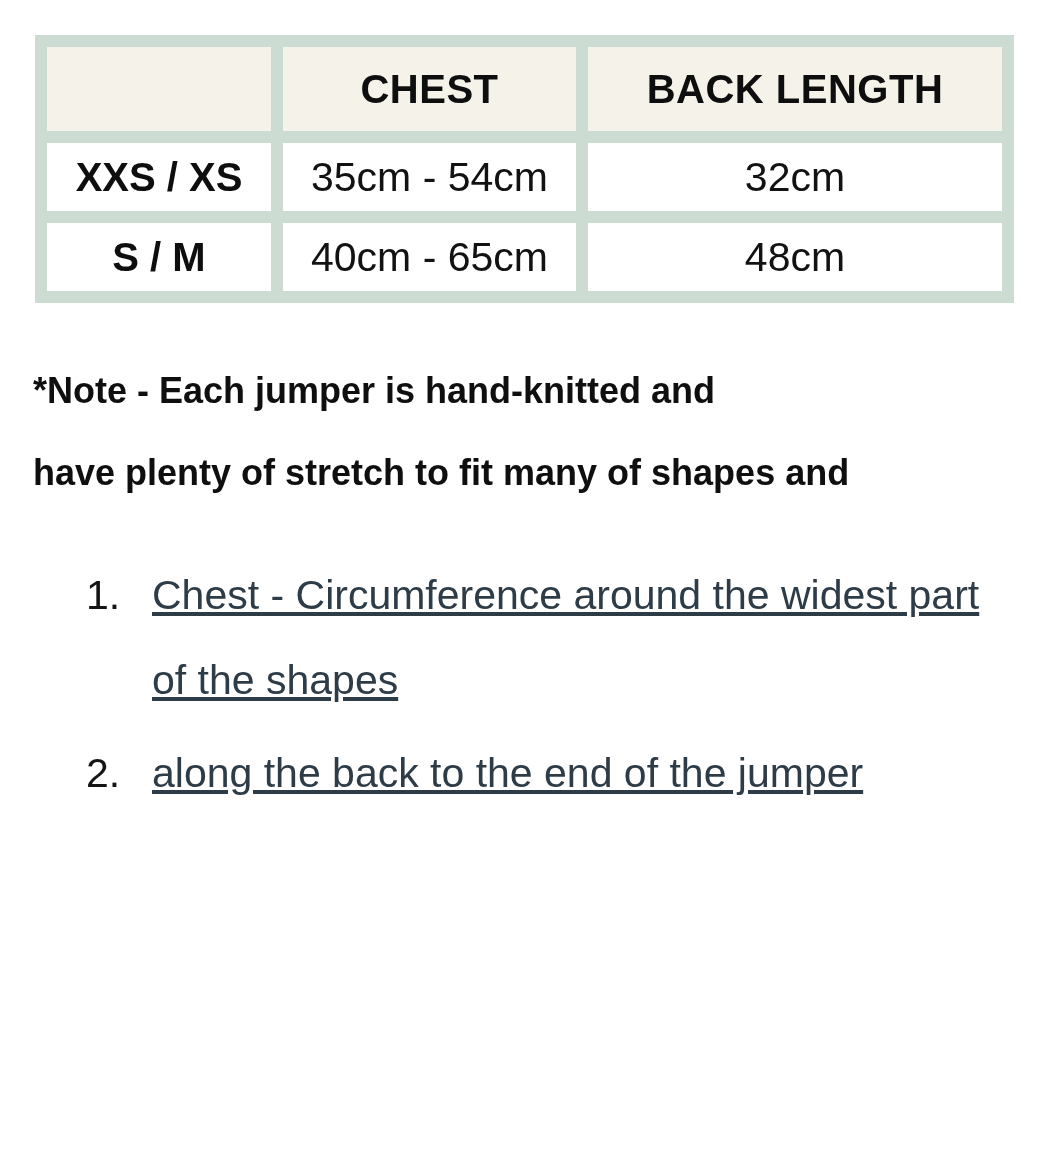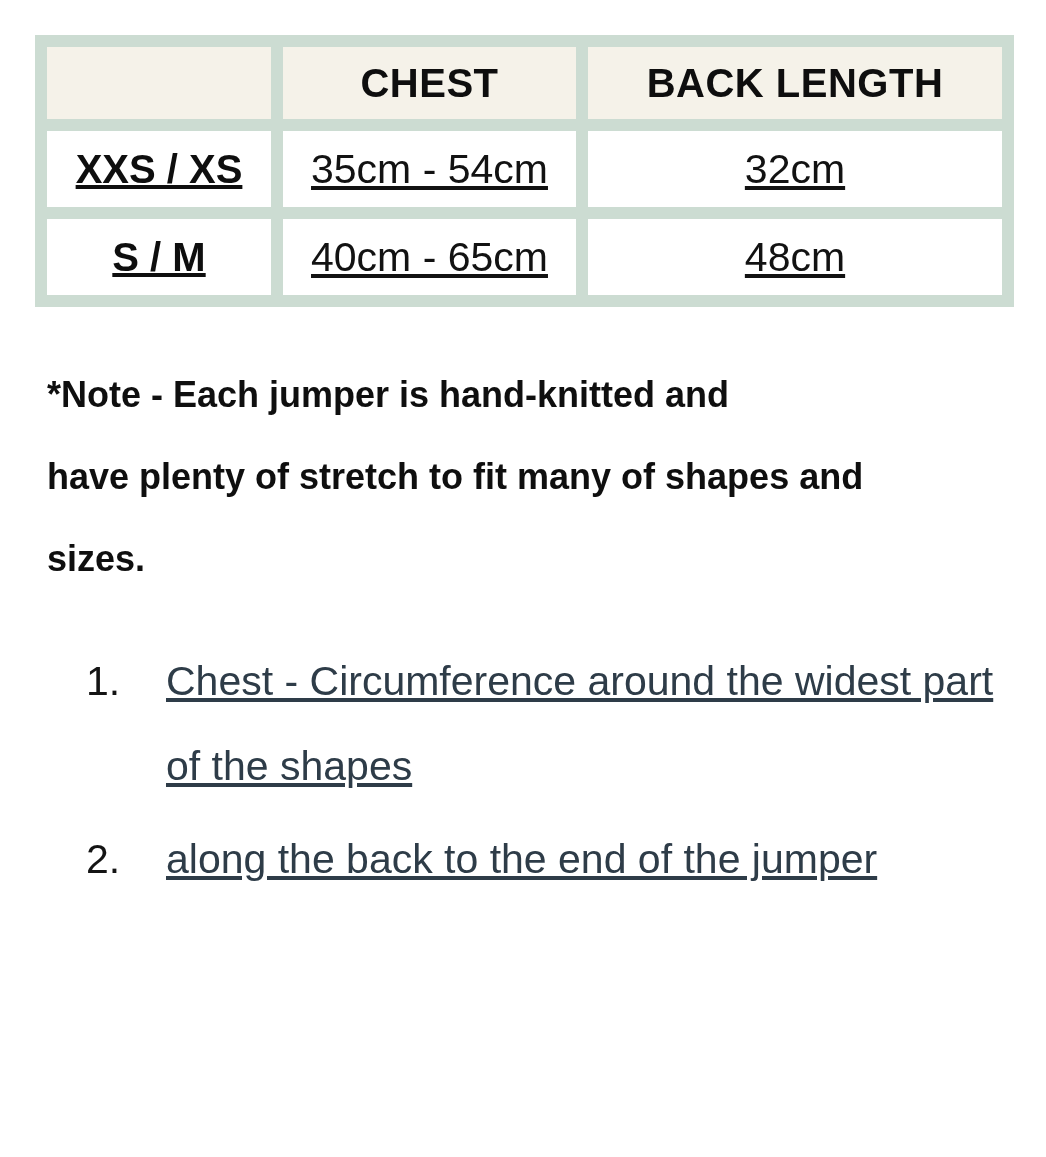--- a/index.html
+++ b/index.html
@@ -25,49 +25,48 @@
   table.size-chart th,
   table.size-chart td {
     background: #ffffff;
     text-align: center;
     vertical-align: middle;
     overflow: hidden;
     white-space: nowrap;
   }
   table.size-chart thead th {
     background: #f5f2e9;
-    height: 72px;
+    height: 84px;
     font-weight: 700;
     font-size: 40px;
     letter-spacing: 0.5px;
     color: #0e0e0e;
   }
   table.size-chart tbody td {
-    height: 76px;
+    height: 68px;
     font-size: 41px;
     font-weight: 400;
     color: #121212;
-    text-decoration: underline;
   }
   table.size-chart tbody td.size-label {
     font-size: 40px;
     font-weight: 700;
     color: #0e0e0e;
   }
 
   
   .note {
     margin: 47px 0 0 33px;
     width: 995px;
     font-size: 36px;
     font-weight: 700;
     line-height: 82px;
     color: #0f0f0f;
   }
-  .line { display: block; margin-left: 14px; }
+  .line { display: block; }
 
   
   .defs {
     list-style: none;
     margin: 39px 0 0 86px;
   }
   .defs li {
     display: flex;
     align-items: flex-start;
   }
@@ -115,21 +114,20 @@
         <td class="size-label">S / M</td>
         <td>40cm - 65cm</td>
         <td>48cm</td>
       </tr>
     </tbody>
   </table>
 
   <p class="note">
     <span class="line">*Note - Each jumper is hand-knitted and</span>
     <span class="line">have plenty of stretch to fit many of shapes and</span>
-    <span class="line">sizes.</span>
   </p>
 
   <ol class="defs">
     <li>
       <span class="num">1.</span>
       <span class="txt">
         <span class="line">Chest - Circumference around the widest part</span>
         <span class="line">of the shapes</span>
       </span>
     </li>

